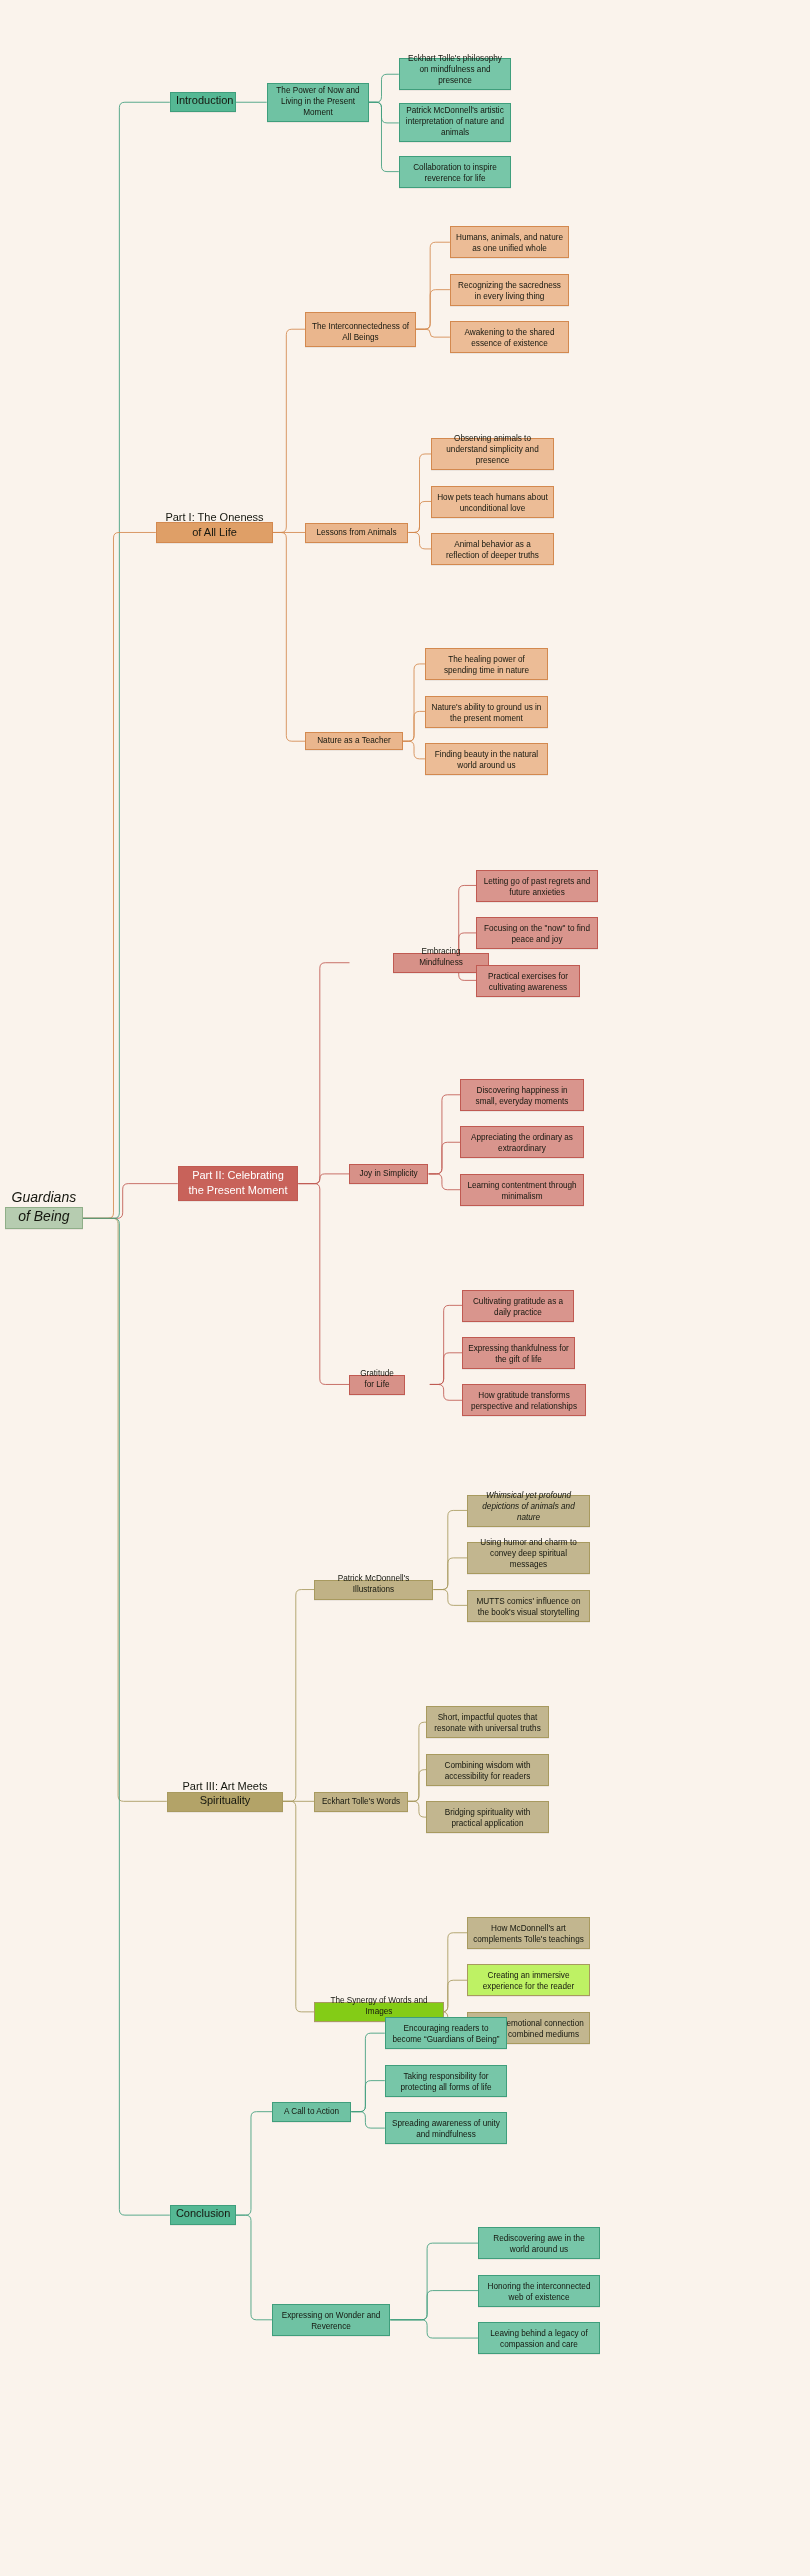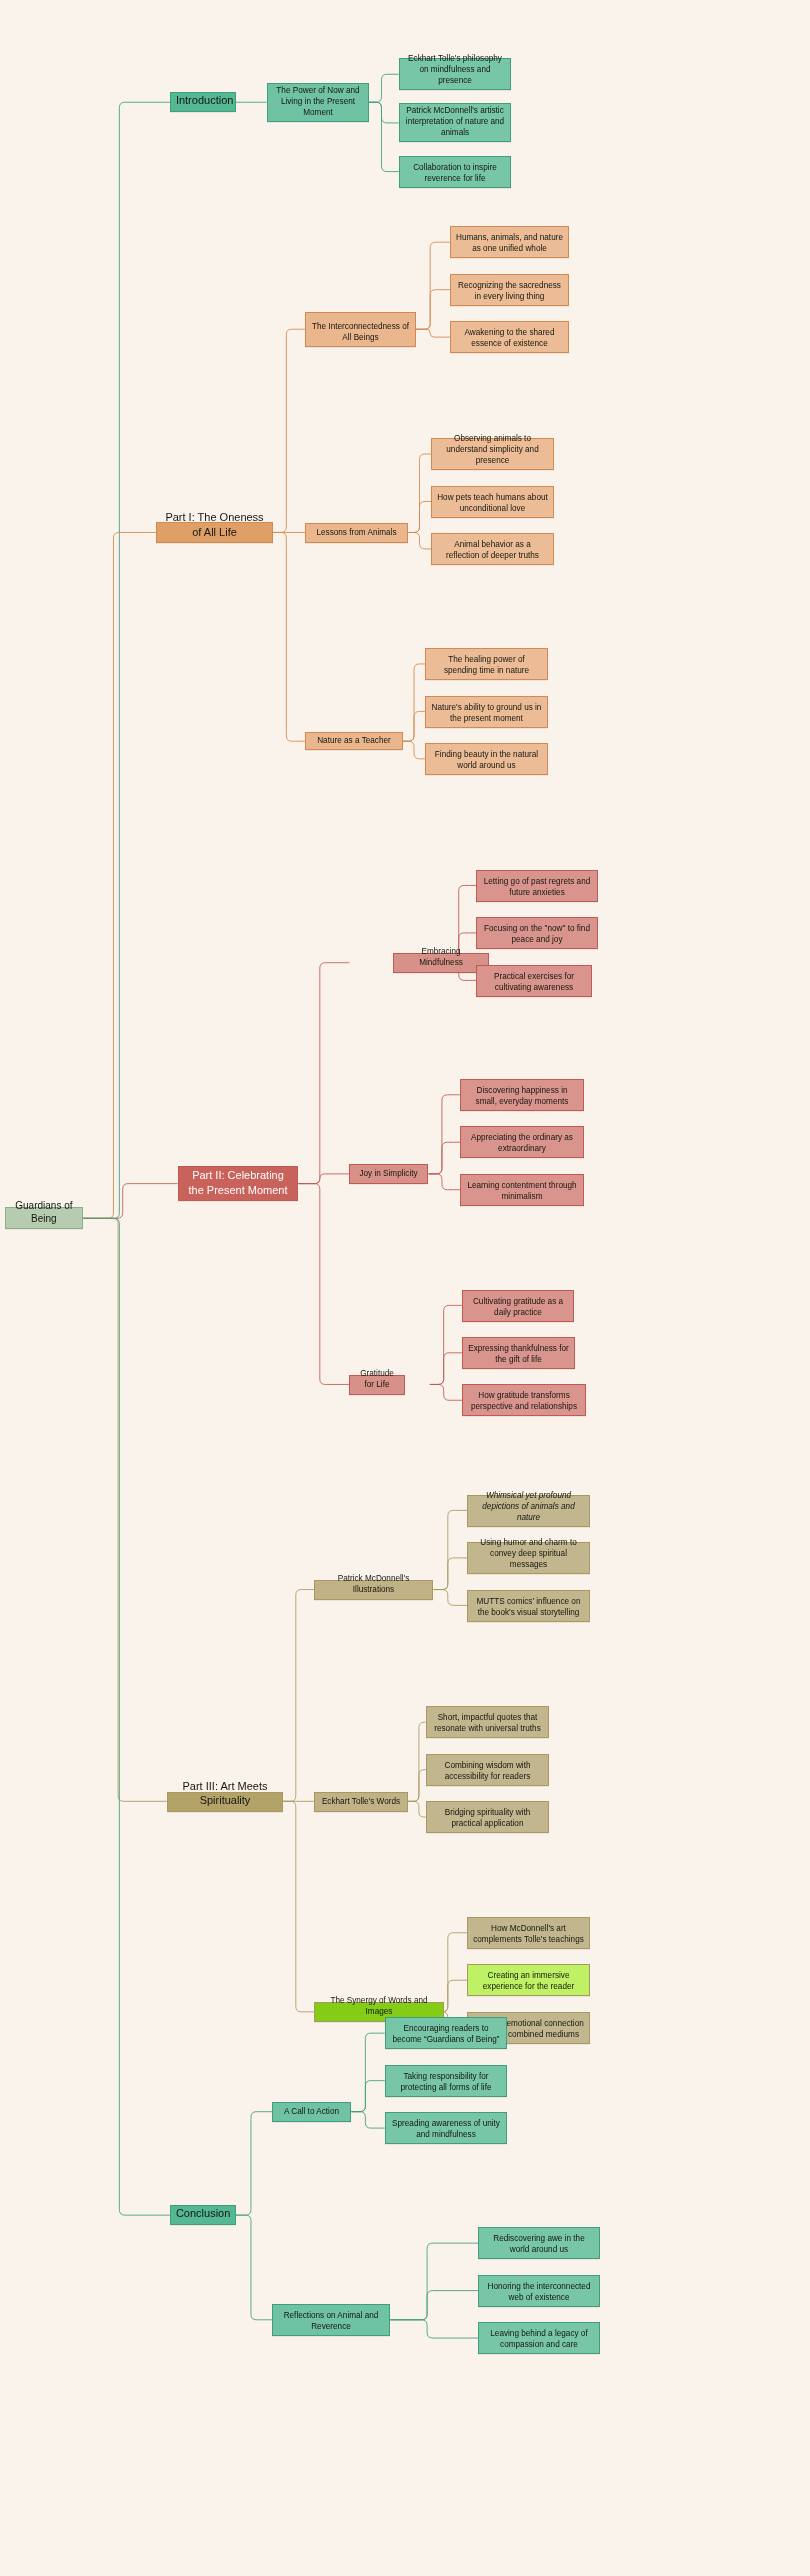--- a/index.html
+++ b/index.html
@@ -18,21 +18,21 @@
     border-radius:0;
     display:flex; align-items:flex-end; justify-content:center;
     text-align:center;
     color:#15170f;
     line-height:1.33;
     padding:2.4px 4.9px;
     box-shadow:0 0.6px 0.6px rgba(0,0,0,0.06);
   }
   .node span { display:block; width:100%; }
   
-  .lvl-root { font-size:10px; }
+  .lvl-root { font-size:14px;font-style:italic; }
   .lvl-1    { font-size:11px; }
   .lvl-2    { font-size:8.2px; }
   .lvl-3    { font-size:8.2px; }
   .white-text { color:#ffffff; }
 </style>
 </head>
 <body>
 
 <div id="canvas">
   <svg id="links" viewBox="0 0 1332 4233" preserveAspectRatio="none" aria-hidden="true">
@@ -153,21 +153,21 @@
       </div>
       <div class="node lvl-2" style="left: 349px; top: 953px; width: 96px; height: 19.5px; background: rgb(215, 145, 136); border: 0.6px solid rgb(192, 90, 82); margin-left: 44px;">
         <span>Embracing Mindfulness</span>
       </div>
       <div class="node lvl-3" style="left: 476px; top: 870px; width: 122px; height: 32px; background: rgb(217, 149, 141); border: 0.6px solid rgb(192, 90, 82);">
         <span>Letting go of past regrets and future anxieties</span>
       </div>
       <div class="node lvl-3" style="left: 476px; top: 917px; width: 122px; height: 32px; background: rgb(217, 149, 141); border: 0.6px solid rgb(192, 90, 82);">
         <span>Focusing on the "now" to find peace and joy</span>
       </div>
-      <div class="node lvl-3" style="left: 476px; top: 965px; width: 116px; height: 32px; background: rgb(217, 149, 141); border: 0.6px solid rgb(192, 90, 82);">
+      <div class="node lvl-3" style="left: 476px; top: 965px; width: 104px; height: 32px; background: rgb(217, 149, 141); border: 0.6px solid rgb(192, 90, 82);">
         <span>Practical exercises for cultivating awareness</span>
       </div>
       <div class="node lvl-2" style="left: 349px; top: 1164px; width: 79px; height: 19.5px; background: rgb(215, 145, 136); border: 0.6px solid rgb(192, 90, 82);">
         <span>Joy in Simplicity</span>
       </div>
       <div class="node lvl-3" style="left: 460px; top: 1079px; width: 124px; height: 32px; background: rgb(217, 149, 141); border: 0.6px solid rgb(192, 90, 82);">
         <span>Discovering happiness in small, everyday moments</span>
       </div>
       <div class="node lvl-3" style="left: 460px; top: 1126px; width: 124px; height: 32px; background: rgb(217, 149, 141); border: 0.6px solid rgb(192, 90, 82);">
         <span>Appreciating the ordinary as extraordinary</span>
@@ -235,21 +235,21 @@
       <div class="node lvl-3" style="left: 385px; top: 2017px; width: 122px; height: 32px; background: rgb(119, 198, 168); border: 0.6px solid rgb(63, 158, 124);">
         <span>Encouraging readers to become “Guardians of Being”</span>
       </div>
       <div class="node lvl-3" style="left: 385px; top: 2065px; width: 122px; height: 32px; background: rgb(119, 198, 168); border: 0.6px solid rgb(63, 158, 124);">
         <span>Taking responsibility for protecting all forms of life</span>
       </div>
       <div class="node lvl-3" style="left: 385px; top: 2112px; width: 122px; height: 32px; background: rgb(119, 198, 168); border: 0.6px solid rgb(63, 158, 124);">
         <span>Spreading awareness of unity and mindfulness</span>
       </div>
       <div class="node lvl-2" style="left: 272px; top: 2304px; width: 118px; height: 32px; background: rgb(111, 194, 163); border: 0.6px solid rgb(63, 158, 124);">
-        <span>Reflections on Animal and Reverence</span>
+        <span>Expressing on Wonder and Reverence</span>
       </div>
       <div class="node lvl-3" style="left: 478px; top: 2227px; width: 122px; height: 32px; background: rgb(119, 198, 168); border: 0.6px solid rgb(63, 158, 124);">
         <span>Rediscovering awe in the world around us</span>
       </div>
       <div class="node lvl-3" style="left: 478px; top: 2275px; width: 122px; height: 32px; background: rgb(119, 198, 168); border: 0.6px solid rgb(63, 158, 124);">
         <span>Honoring the interconnected web of existence</span>
       </div>
       <div class="node lvl-3" style="left: 478px; top: 2322px; width: 122px; height: 32px; background: rgb(119, 198, 168); border: 0.6px solid rgb(63, 158, 124);">
         <span>Leaving behind a legacy of compassion and care</span>
       </div>

